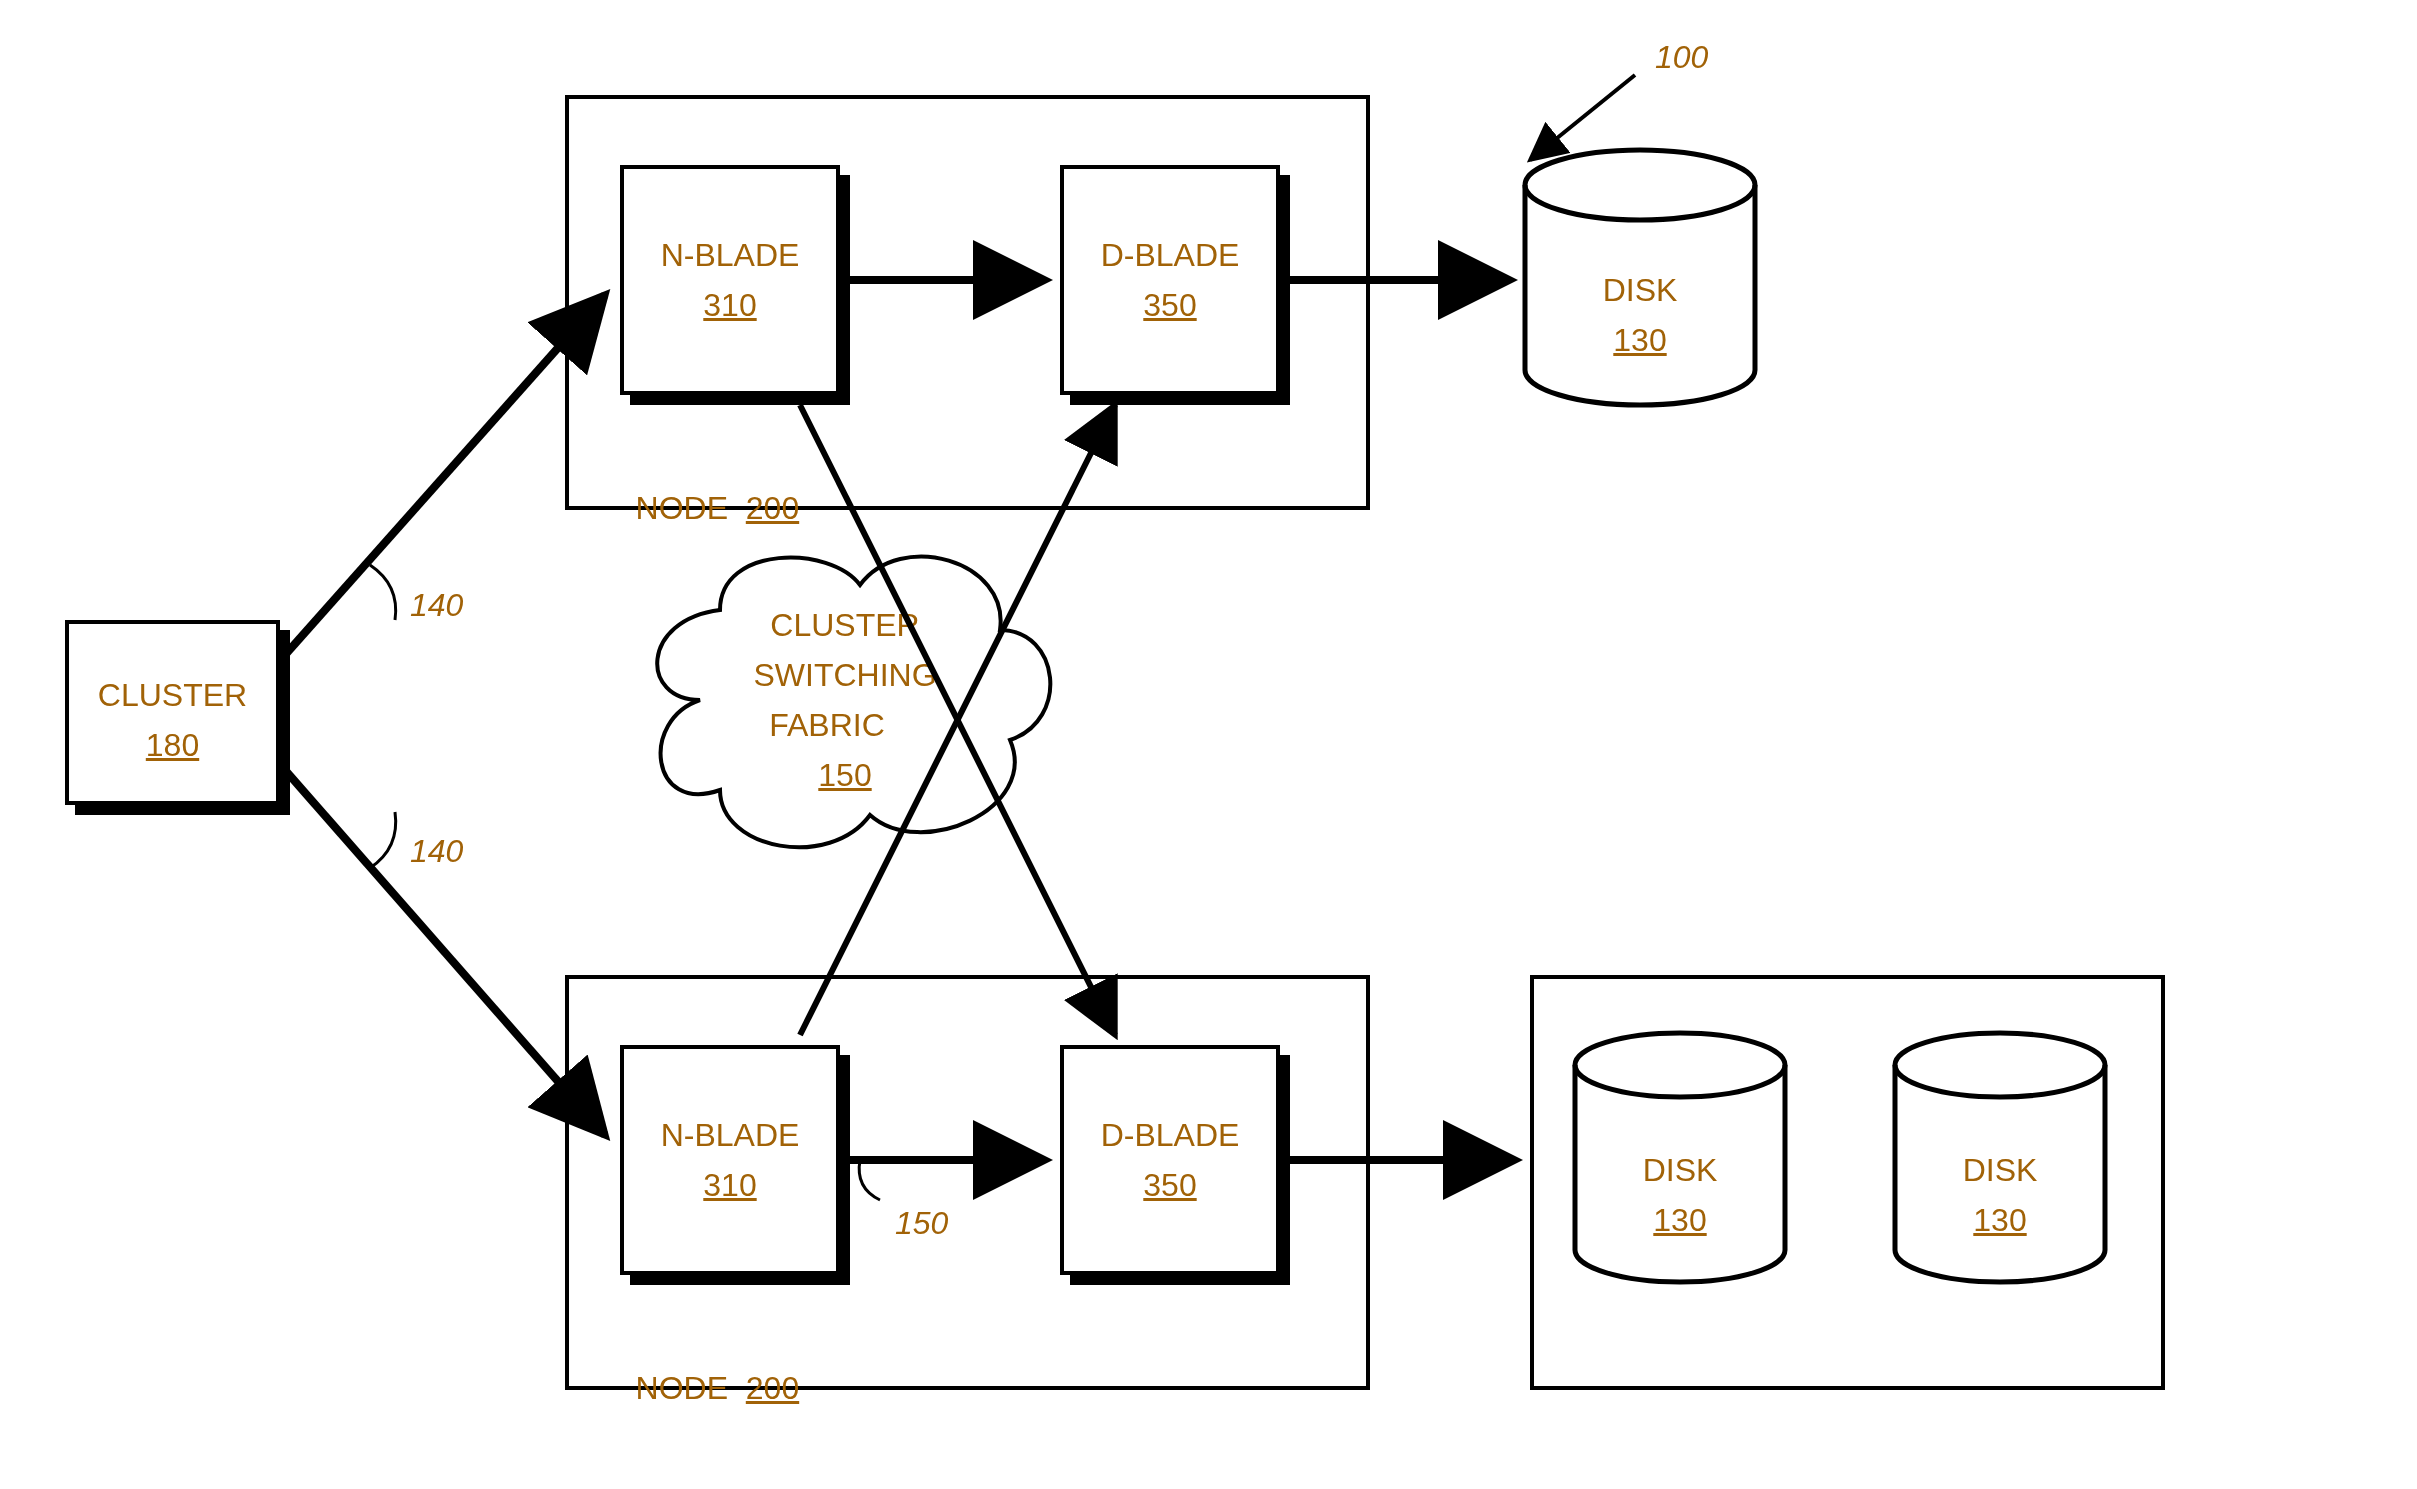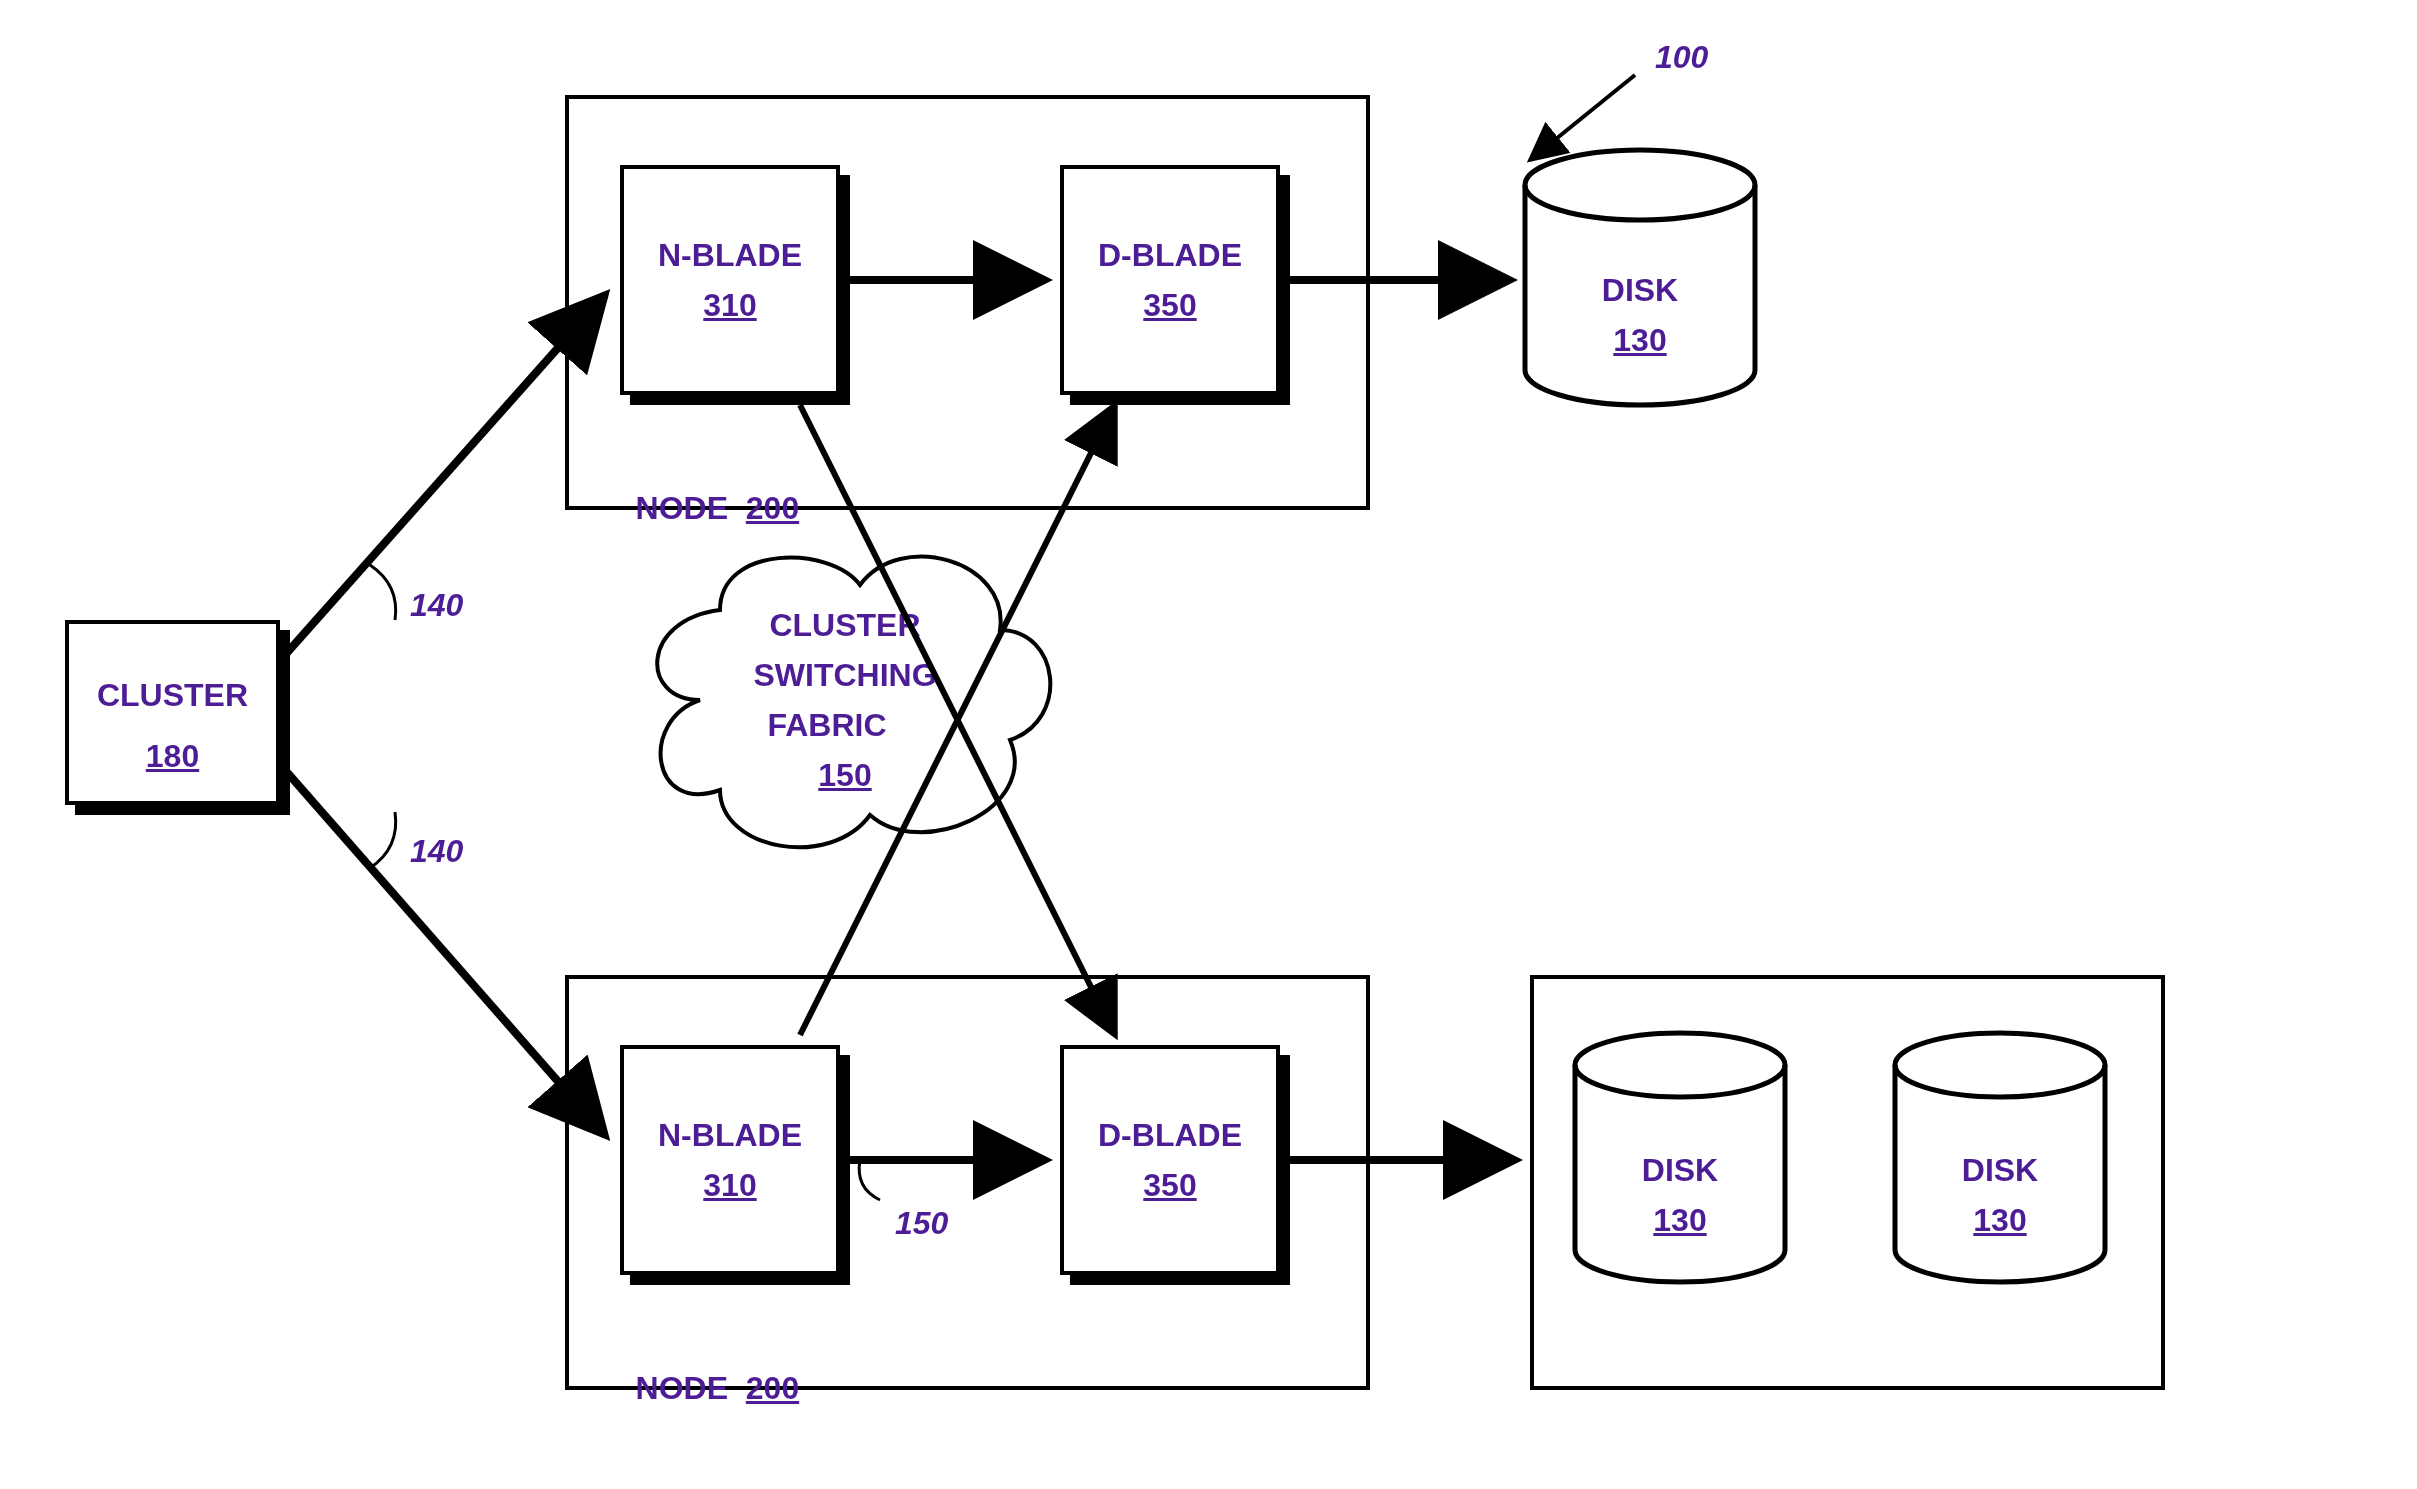--- a/index.html
+++ b/index.html
@@ -27,23 +27,22 @@
   .shadow-right {
     position: absolute;
     background: #000;
     width: 10px;
   }
   .lbl {
     position: absolute;
     font-size: 32px;
     line-height: 1.25;
     text-align: center;
-    color: #4c1d95;
+    color: #a16207;
     white-space: pre;
-    font-weight: bold;
   }
   .lbl-u {
     text-decoration: underline;
   }
   .lbl-i {
     font-style: italic;
   }
   svg.overlay {
     position: absolute;
     left: 0;
@@ -55,21 +54,21 @@
 </style>
 </head>
 <body>
 
 <div class="canvas">
 
   <div class="shadow-bottom" style="left:75px; top:805px; width:215px;"></div>
   <div class="shadow-right" style="left:280px; top:630px; height:185px;"></div>
   <div class="rect" style="left:65px; top:620px; width:215px; height:185px;"></div>
   <div class="lbl" style="left:65px; top:675px; width:215px;">CLUSTER</div>
-  <div class="lbl lbl-u" style="left:65px; top:725px; width:215px;margin-top:11px;">180</div>
+  <div class="lbl lbl-u" style="left:65px; top:725px; width:215px;">180</div>
 
   <div class="rect" style="left:565px; top:95px; width:805px; height:415px;"></div>
   <div class="lbl" style="left:600px; top:448px;">
     <span>NODE</span>&nbsp;&nbsp;<span class="lbl-u">200</span>
   </div>
 
   <div class="shadow-bottom" style="left:630px; top:395px; width:220px;"></div>
   <div class="shadow-right" style="left:840px; top:175px; height:230px;"></div>
   <div class="rect" style="left:620px; top:165px; width:220px; height:230px;"></div>
   <div class="lbl" style="left:620px; top:235px; width:220px;">N-BLADE</div>

